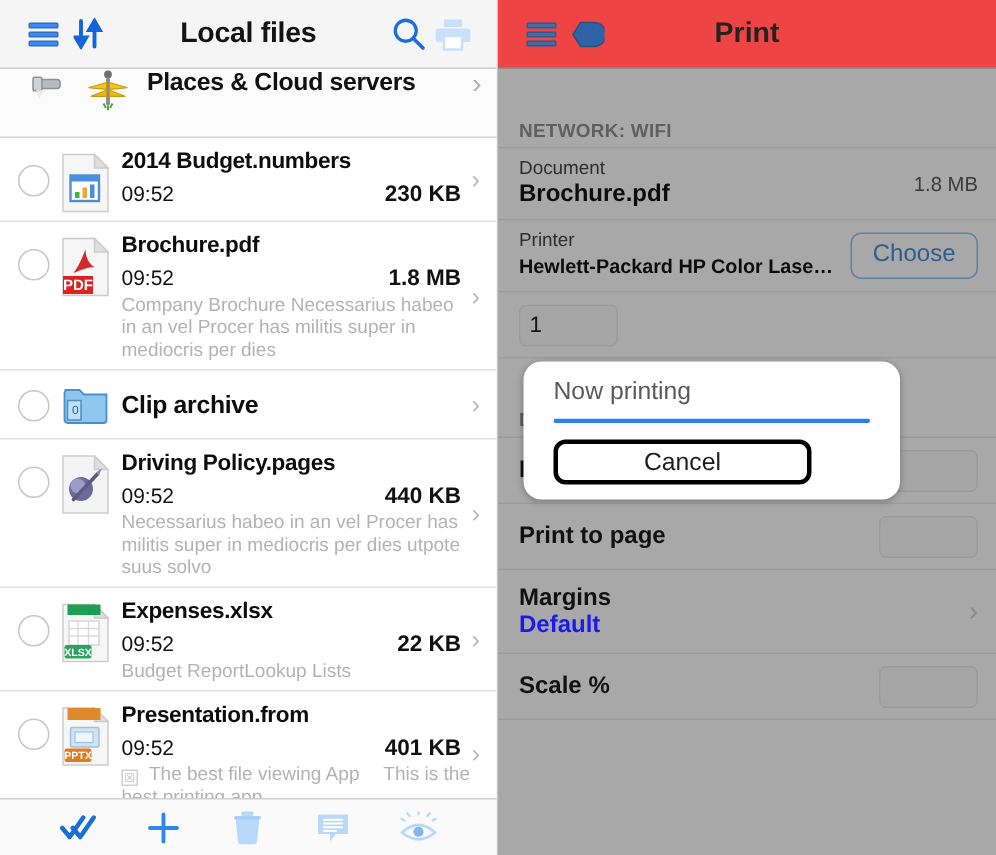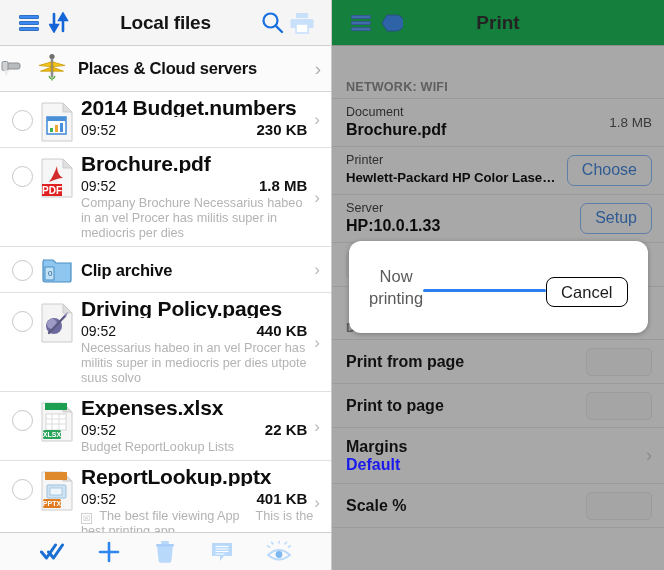--- a/index.html
+++ b/index.html
@@ -42,21 +42,21 @@
 
   
   .ico-search svg { display:block; }
   .ico-printer svg { display:block; }
 
   
   .places-row {
     height: 46px; min-height: 46px;
     background: #fbfbfb;
     border-bottom: 1px solid #d6d6d6;
-    display: flex; align-items: center; padding-right: 10px;
+    display: flex; align-items: flex-start; padding-left: 20px; padding-right: 10px;
     gap: 12px;
   }
   .places-label { font-size: 16.5px; font-weight: bold; color: #111; flex: 1; letter-spacing: -0.2px; }
   .chev { color: #b0b0b0; font-size: 19px; font-weight: 300; font-family: "Liberation Sans", sans-serif; }
 
   
   .file-list { flex: 1; overflow: hidden; background: #fff; }
   .file-row {
     display: flex; align-items: flex-start;
     padding: 6px 8px 5px 8px;
@@ -64,21 +64,21 @@
     position: relative;
     min-height: 48px;
   }
   .radio {
     width: 21px; height: 21px; border-radius: 50%;
     border: 1.4px solid #c6c6c6; background: #fff;
     margin: 12px 7px 0 4px; flex: none;
   }
   .ficon { width: 34px; height: 40px; flex: none; margin-top: 4px; position: relative; }
   .fmain { flex: 1; min-width: 0; padding-left: 7px; }
-  .fname { font-size: 21px; font-weight: bold; color: #0d0d0d; line-height: 19px; letter-spacing: -0.2px; white-space: nowrap; overflow: hidden; }
+  .fname { font-size: 15px; font-weight: bold; color: #0d0d0d; line-height: 19px; letter-spacing: -0.2px; white-space: nowrap; overflow: hidden; }
   .fmeta { display: flex; align-items: baseline; margin-top: 4px; }
   .ftime { font-size: 14px; color: #111; }
   .fsize { margin-left: auto; font-size: 15px; font-weight: bold; color: #111; padding-right: 6px; }
   .fsub { font-size: 12.7px; color: #b3b3b3; line-height: 15px; margin-top: 2px; }
   .fsub .right-frag { float: right; }
   .row-chev { align-self: center; color: #b9b9b9; font-size: 17px; font-weight: 300; padding: 0 3px 0 1px; flex: none; }
   .mini-box { display: inline-block; width: 11px; height: 11px; border: 1px solid #cfcfcf; color: #c0c0c0; font-size: 8px; line-height: 9px; text-align: center; margin-right: 4px; vertical-align: -1px; }
 
   
   .folder-row { align-items: center; min-height: 46px; }
@@ -97,21 +97,21 @@
   
   .right-panel {
     width: 332px; height: 570px;
     background: #a8a8a8;
     position: relative;
     display: flex; flex-direction: column;
     overflow: hidden;
   }
   .rp-header {
     height: 46px; min-height: 46px;
-    background: #15803d;
+    background: #ef4444;
     border-bottom: 1px solid #8e8e8e;
     display: flex; align-items: center; padding: 0 14px;
     position: relative;
   }
   .rp-title { position: absolute; left: 0; right: 0; text-align: center; font-size: 19px; font-weight: bold; color: #232323; pointer-events: none; }
   .ico-hamburger-dark i { background: #3d6ea8; border-color: #2e5party; border: 1px solid #33598c; }
   .rp-sectionhdr {
     height: 24px; min-height: 24px;
     background: #a8a8a8;
     display: flex; align-items: center;
@@ -156,39 +156,39 @@
     padding: 0 12px 0 14px;
   }
   .rp-setting-lbl { font-size: 16px; font-weight: bold; color: #111; flex: 1; }
   .rp-setting-sub { font-size: 16px; font-weight: bold; color: #1a1aee; }
   .rp-setting-stack { flex: 1; }
   .rp-chev { color: #8a8a8a; font-size: 18px; font-weight: 300; }
 
   
   .modal {
     position: absolute;
-    left: 17px; top: 241px; width: 299px; height: 92px;
+    left: 17px; top: 241px; width: 251px; height: 92px;
     background: #ffffff;
     border-radius: 12px;
     box-shadow: 0 1px 5px rgba(0,0,0,0.30);
-    display: flex; flex-direction: row;
-    align-items: center;
+    display: flex; flex-direction: column;
+    align-items: flex-start;
     padding: 9px 20px 10px 20px;
     z-index: 50;
   }
   .modal-title { font-size: 16.5px; color: #5a5a5a; text-align: center; line-height: 22px; }
   .modal-progress {
     width: 100%; height: 3px; background: #e5e5e5; border-radius: 2px;
     margin-top: 7px; overflow: hidden;
   }
   .modal-progress > span { display: block; height: 100%; background: #2d7ff0; }
   .modal-cancel {
     margin-top: 11px;
     width: 172px; height: 30px;
-    border: 1px solid #000000; border-radius: 8px;
+    border: 3px solid #000000; border-radius: 8px;
     background: #fff;
     font-size: 16.5px; color: #1d1d1d;
     font-family: "Liberation Sans", sans-serif;
   }
 </style>
 </head>
 <body>
 
 <div id="app">
 
@@ -364,21 +364,21 @@
             <path d="M2 1 h21 l9 9 v29 h-30 z" fill="#f6f6f6" stroke="#cccccc" stroke-width="1"></path>
             <path d="M23 1 l9 9 h-9 z" fill="#dfdfdf" stroke="#cccccc" stroke-width="1"></path>
             <rect x="5" y="1" width="22" height="8" fill="#e08a2e"></rect>
             <rect x="7" y="14" width="19" height="13" rx="1" fill="#cfe3f2" stroke="#9ec2de" stroke-width="1"></rect>
             <rect x="10" y="17" width="12" height="7" fill="#eef6fc" stroke="#9ec2de" stroke-width="0.8"></rect>
             <rect x="3" y="28" width="18" height="9" rx="1.5" fill="#e07c1f"></rect>
             <text x="12" y="35" font-family="Liberation Sans, sans-serif" font-size="7" font-weight="bold" fill="#ffffff" text-anchor="middle">PPTX</text>
           </svg>
         </div>
         <div class="fmain">
-          <div class="fname">ReportLookup.pptx</div>
+          <div class="fname">Presentation.from</div>
           <div class="fmeta">
             <span class="ftime">09:52</span>
             <span class="fsize">401 KB</span>
           </div>
           <div class="fsub">
             <span class="right-frag">This is the</span>
             <span class="mini-box">☒</span>
             <span>The best file viewing App</span>
             <span style="display:block">best printing app</span>
           </div>
@@ -452,27 +452,20 @@
     </div>
 
     <div class="rp-row">
       <div class="rp-row-col">
         <div class="rp-lbl">Printer</div>
         <div class="rp-val sm">Hewlett-Packard HP Color LaserJet...</div>
       </div>
       <button class="rp-btn">Choose</button>
     </div>
 
-    <div class="rp-row">
-      <div class="rp-row-col">
-        <div class="rp-lbl">Server</div>
-        <div class="rp-val">HP:10.0.1.33</div>
-      </div>
-      <button class="rp-btn">Setup</button>
-    </div>
 
     <div class="rp-setting-row">
       <div class="rp-field">1</div>
     </div>
 
     <div class="rp-sectionhdr">DOCUMENT - SETTINGS</div>
 
     <div class="rp-setting-row">
       <div class="rp-setting-lbl">Print from page</div>
       <div class="rp-field"></div>

